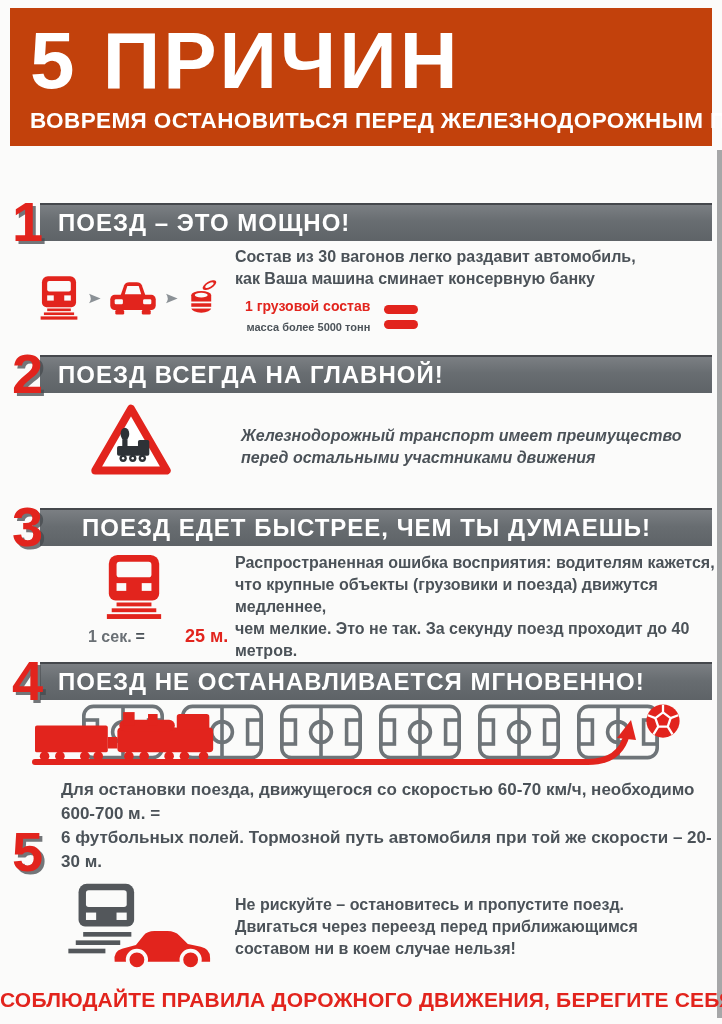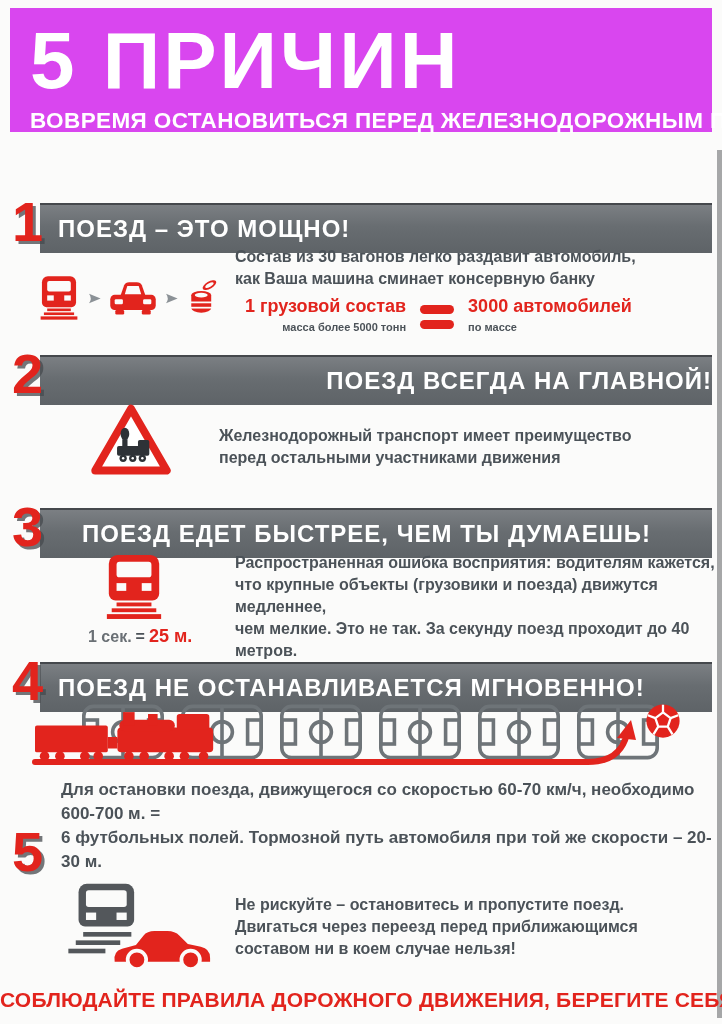--- a/index.html
+++ b/index.html
@@ -8,56 +8,56 @@
     position:relative; width:722px; height:1024px; margin:0 auto;
     background:#fbfbfa; overflow:hidden;
     font-family:"Liberation Sans", sans-serif;
   }
   .scan-strip {
     position:absolute; right:0; top:150px; bottom:6px; width:5px;
     background:#3e4144; opacity:.45;
   }
   
   .red-header {
-    position:absolute; left:10px; right:10px; top:8px; height:124px;
-    background:#d946ef; color:#fff; padding:14px 0 0 20px;
+    position:absolute; left:10px; right:10px; top:8px; height:138px;
+    background:#c2410c; color:#fff; padding:14px 0 0 20px;
   }
   .red-header .title {
     font-size:80px; font-weight:bold; line-height:0.98; letter-spacing:3px;
   }
   .red-header .subtitle {
     font-size:22.5px; font-weight:bold; margin-top:8px; letter-spacing:0.4px;
     white-space:nowrap;
   }
   
   .bar {
-    position:absolute; left:40px; right:10px; height:50px;
+    position:absolute; left:40px; right:10px; height:38px;
     background:linear-gradient(180deg,#7b7f83 0%,#686d71 45%,#5e6367 100%);
     border-top:2px solid #45484c;
     color:#fff; font-weight:bold; font-size:24px; letter-spacing:1px;
     display:flex; align-items:center; padding-left:18px; white-space:nowrap;
   }
   .num {
     position:absolute; left:12px; width:44px; text-align:left;
     font-size:56px; font-weight:bold; color:#e2241d; line-height:1;
     text-shadow:3px 3px 0 rgba(70,74,78,.75); z-index:3;
   }
   
   .body {
     position:absolute; color:#4b5258; font-size:16px; font-weight:700;
     line-height:22px; white-space:pre-line;
   }
   .caption { position:absolute; font-weight:bold; font-size:16px; color:#6a7075; }
   .caption .eq { color:#4b5258; padding:0 4px; }
-  .caption .val { color:#e2241d; font-size:18px; }
+  .caption .val { color:#e2241d; font-size:18px;margin-left:36px; }
   
   .compare { position:absolute; display:flex; align-items:center; gap:14px; }
   .compare .col { display:flex; flex-direction:column; }
   .compare .col.r { text-align:right; align-items:flex-end; }
-  .compare .red-line { color:#e2241d; font-weight:bold; font-size:18px; line-height:21px; }
+  .compare .red-line { color:#e2241d; font-weight:bold; font-size:14px; line-height:21px; }
   .compare .gray-line { color:#4b5258; font-weight:bold; font-size:11px; line-height:21px; }
   .equals-icon { display:flex; flex-direction:column; gap:6px; }
   .equals-icon span { display:block; width:34px; height:9px; border-radius:5px; background:#e2241d; }
   
   .icons-row { position:absolute; display:flex; align-items:center; gap:7px; }
   .abs { position:absolute; }
   .footer {
     position:absolute; left:0; right:0; top:988px; text-align:center;
     color:#e2241d; font-weight:bold; font-size:21px; letter-spacing:0.2px;
     white-space:nowrap;
@@ -127,48 +127,44 @@
 
   <div class="compare" style="left:245px; top:296px;">
     <div class="col r">
       <span class="red-line">1 грузовой состав</span>
       <span class="gray-line">масса более 5000 тонн</span>
     </div>
     <div class="equals-icon">
         <span></span>
         <span></span>
       </div>
-    <div class="col">
-      <span class="red-line">3000 автомобилей</span>
-      <span class="gray-line">по массе</span>
-    </div>
   </div>
 
   <div class="num" style="top:346px;">2</div>
-  <div class="bar" style="top:355px;justify-content:flex-end;">
+  <div class="bar" style="top:355px;">
     <span>ПОЕЗД ВСЕГДА НА ГЛАВНОЙ!</span>
   </div>
 
   <svg class="abs" style="left:90px; top:402px;" width="82" height="76" viewBox="0 0 94 86">
     <path d="M47 7 L88 78 H6 Z" fill="#fff" stroke="#e2241d" stroke-width="9" stroke-linejoin="round"></path>
     <g fill="#2e3237">
       <ellipse cx="40" cy="36" rx="5" ry="7"></ellipse>
       <rect x="37" y="42" width="6" height="9"></rect>
       <rect x="31" y="50" width="26" height="11" rx="2"></rect>
       <rect x="55" y="43" width="13" height="18" rx="2"></rect>
       <circle cx="38" cy="64" r="4.2"></circle>
         <circle cx="49" cy="64" r="4.2"></circle>
         <circle cx="60" cy="64" r="4.2"></circle>
     </g>
     <circle cx="38" cy="64" r="1.4" fill="#fff"></circle>
       <circle cx="49" cy="64" r="1.4" fill="#fff"></circle>
       <circle cx="60" cy="64" r="1.4" fill="#fff"></circle>
   </svg>
 
-  <div class="body" style="left:219px; top:425px;">Железнодорожный транспорт имеет преимущество
+  <div class="body" style="left:241px; top:425px;font-style:italic;">Железнодорожный транспорт имеет преимущество
 перед остальными участниками движения</div>
 
   <div class="num" style="top:499px;">3</div>
   <div class="bar" style="top:508px;padding-left:42px;">
     <span>ПОЕЗД ЕДЕТ БЫСТРЕЕ, ЧЕМ ТЫ ДУМАЕШЬ!</span>
   </div>
 
   <svg class="abs" style="left:103px; top:553px;" width="62" height="68" viewBox="0 0 64 70">
     <g fill="#e2241d">
       <path d="M15 2 h34 a9 9 0 0 1 9 9 v31 a7 7 0 0 1 -7 7 H13 a7 7 0 0 1 -7 -7 V11 a9 9 0 0 1 9 -9 z"></path>

